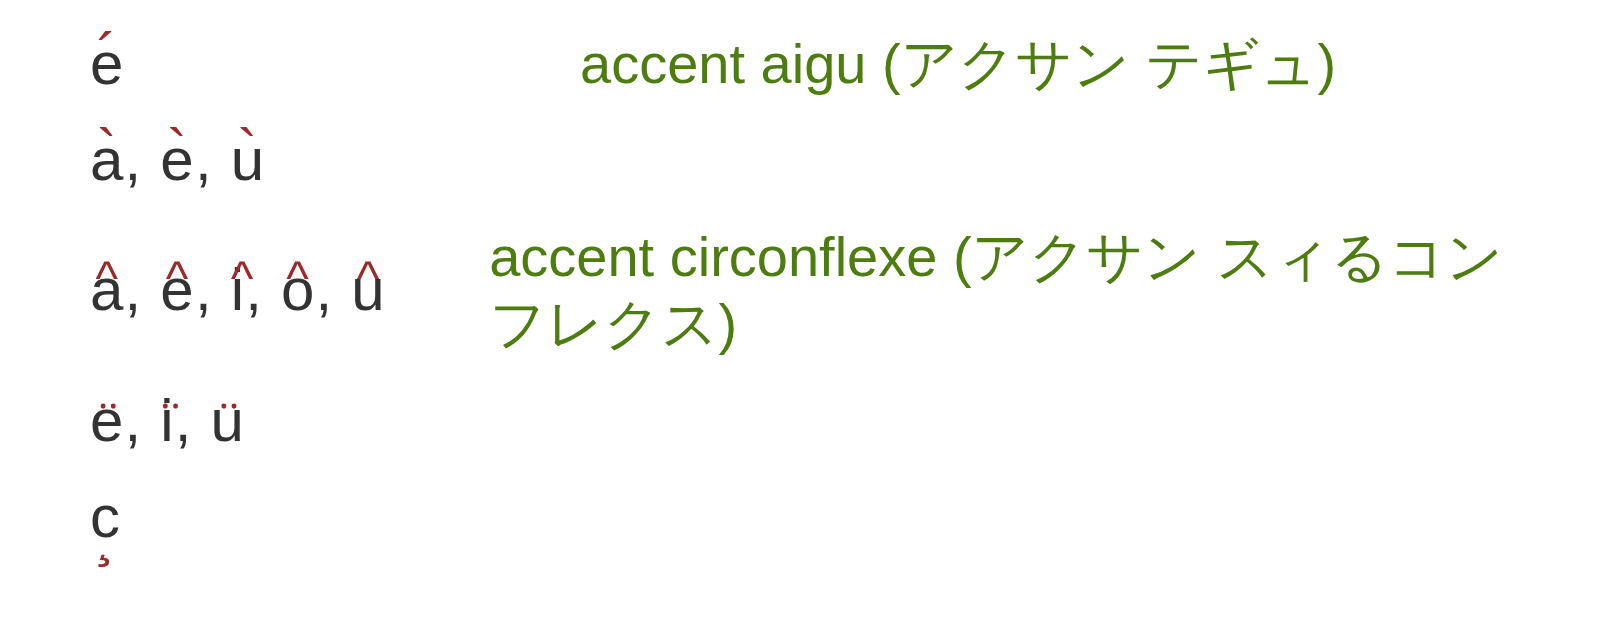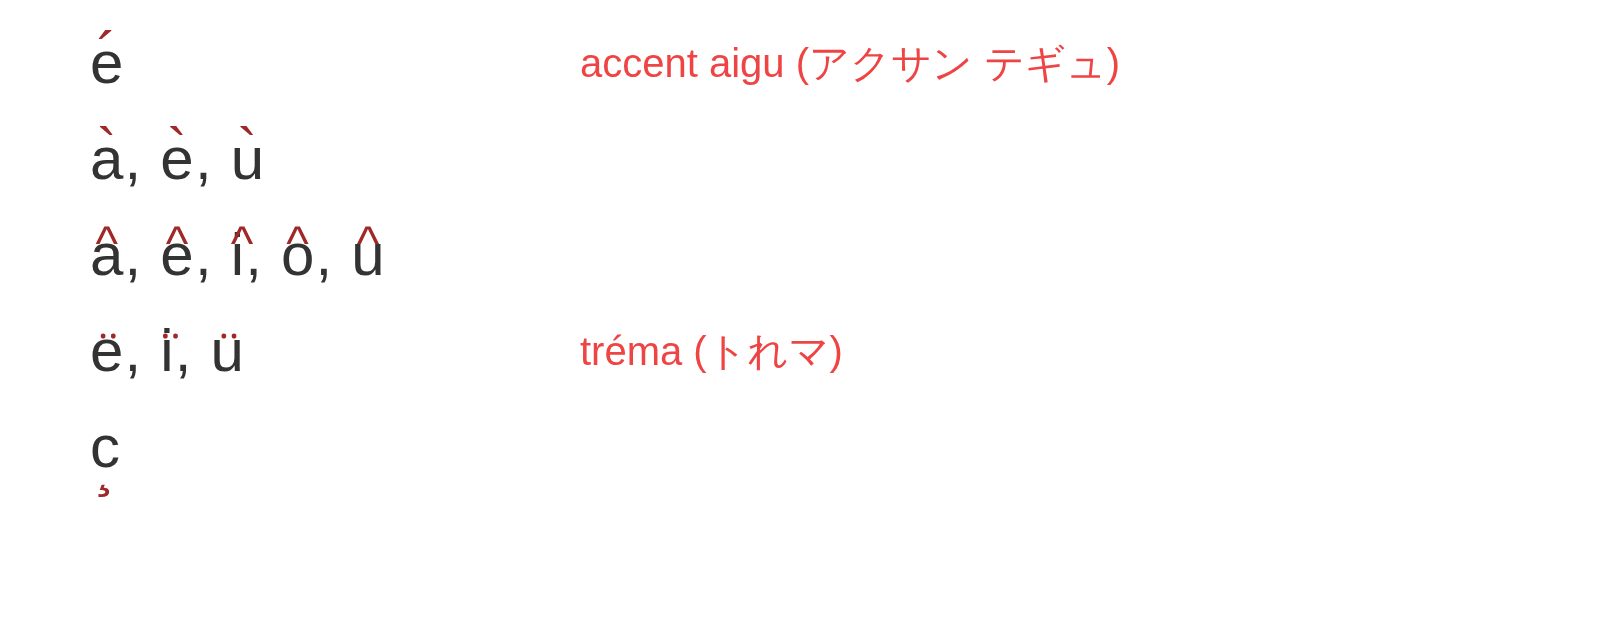--- a/index.html
+++ b/index.html
@@ -21,22 +21,22 @@
     }
     .col-chars {
       width: 490px;
       font-size: 60px;
       color: #333333;
       line-height: 1.1;
       position: relative;
       letter-spacing: 0.02em;
     }
     .col-desc {
-      font-size: 40px;
-      color: #ef4444;
+      font-size: 56px;
+      color: #4d7c0f;
       line-height: 1.2;
     }
     
     .accented {
       position: relative;
       display: inline-block;
     }
     .base-letter {
       position: relative;
       z-index: 1;
@@ -75,21 +75,21 @@
 <div id="container">
     <div class="row">
       <div class="col-chars"><span class="accented"><span class="base-letter">e</span><span class="accent-mark aigu">´</span></span></div>
       <div class="col-desc">accent aigu (アクサン  テギュ)</div>
     </div>
     <div class="row">
       <div class="col-chars"><span class="accented"><span class="base-letter">a</span><span class="accent-mark grave">`</span></span><span>,  </span><span class="accented"><span class="base-letter">e</span><span class="accent-mark grave">`</span></span><span>,  </span><span class="accented"><span class="base-letter">u</span><span class="accent-mark grave">`</span></span></div>
     </div>
     <div class="row">
       <div class="col-chars"><span class="accented"><span class="base-letter">a</span><span class="accent-mark circ">^</span></span><span>,  </span><span class="accented"><span class="base-letter">e</span><span class="accent-mark circ">^</span></span><span>,  </span><span class="accented"><span class="base-letter">i</span><span class="accent-mark circ">^</span></span><span>,  </span><span class="accented"><span class="base-letter">o</span><span class="accent-mark circ">^</span></span><span>,  </span><span class="accented"><span class="base-letter">u</span><span class="accent-mark circ">^</span></span></div>
+      <div class="col-desc">accent circonflexe (アクサン  スィるコンフレクス)</div>
     </div>
     <div class="row">
       <div class="col-chars"><span class="accented"><span class="base-letter">e</span><span class="accent-mark trema">‥</span></span><span>,  </span><span class="accented"><span class="base-letter">i</span><span class="accent-mark trema">‥</span></span><span>,  </span><span class="accented"><span class="base-letter">u</span><span class="accent-mark trema">‥</span></span></div>
-      <div class="col-desc">tréma (トれマ)</div>
     </div>
     <div class="row">
       <div class="col-chars"><span class="accented"><span class="base-letter">c</span><span class="cedilla-mark">¸</span></span></div>
     </div>
   </div>
 
 </body></html>

